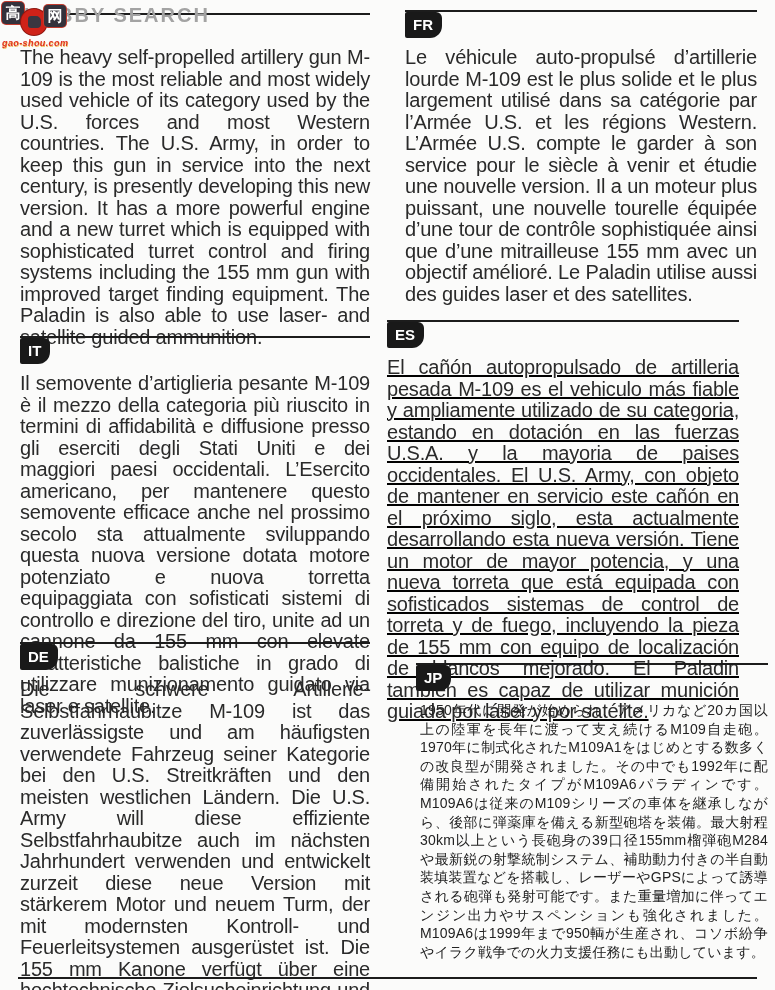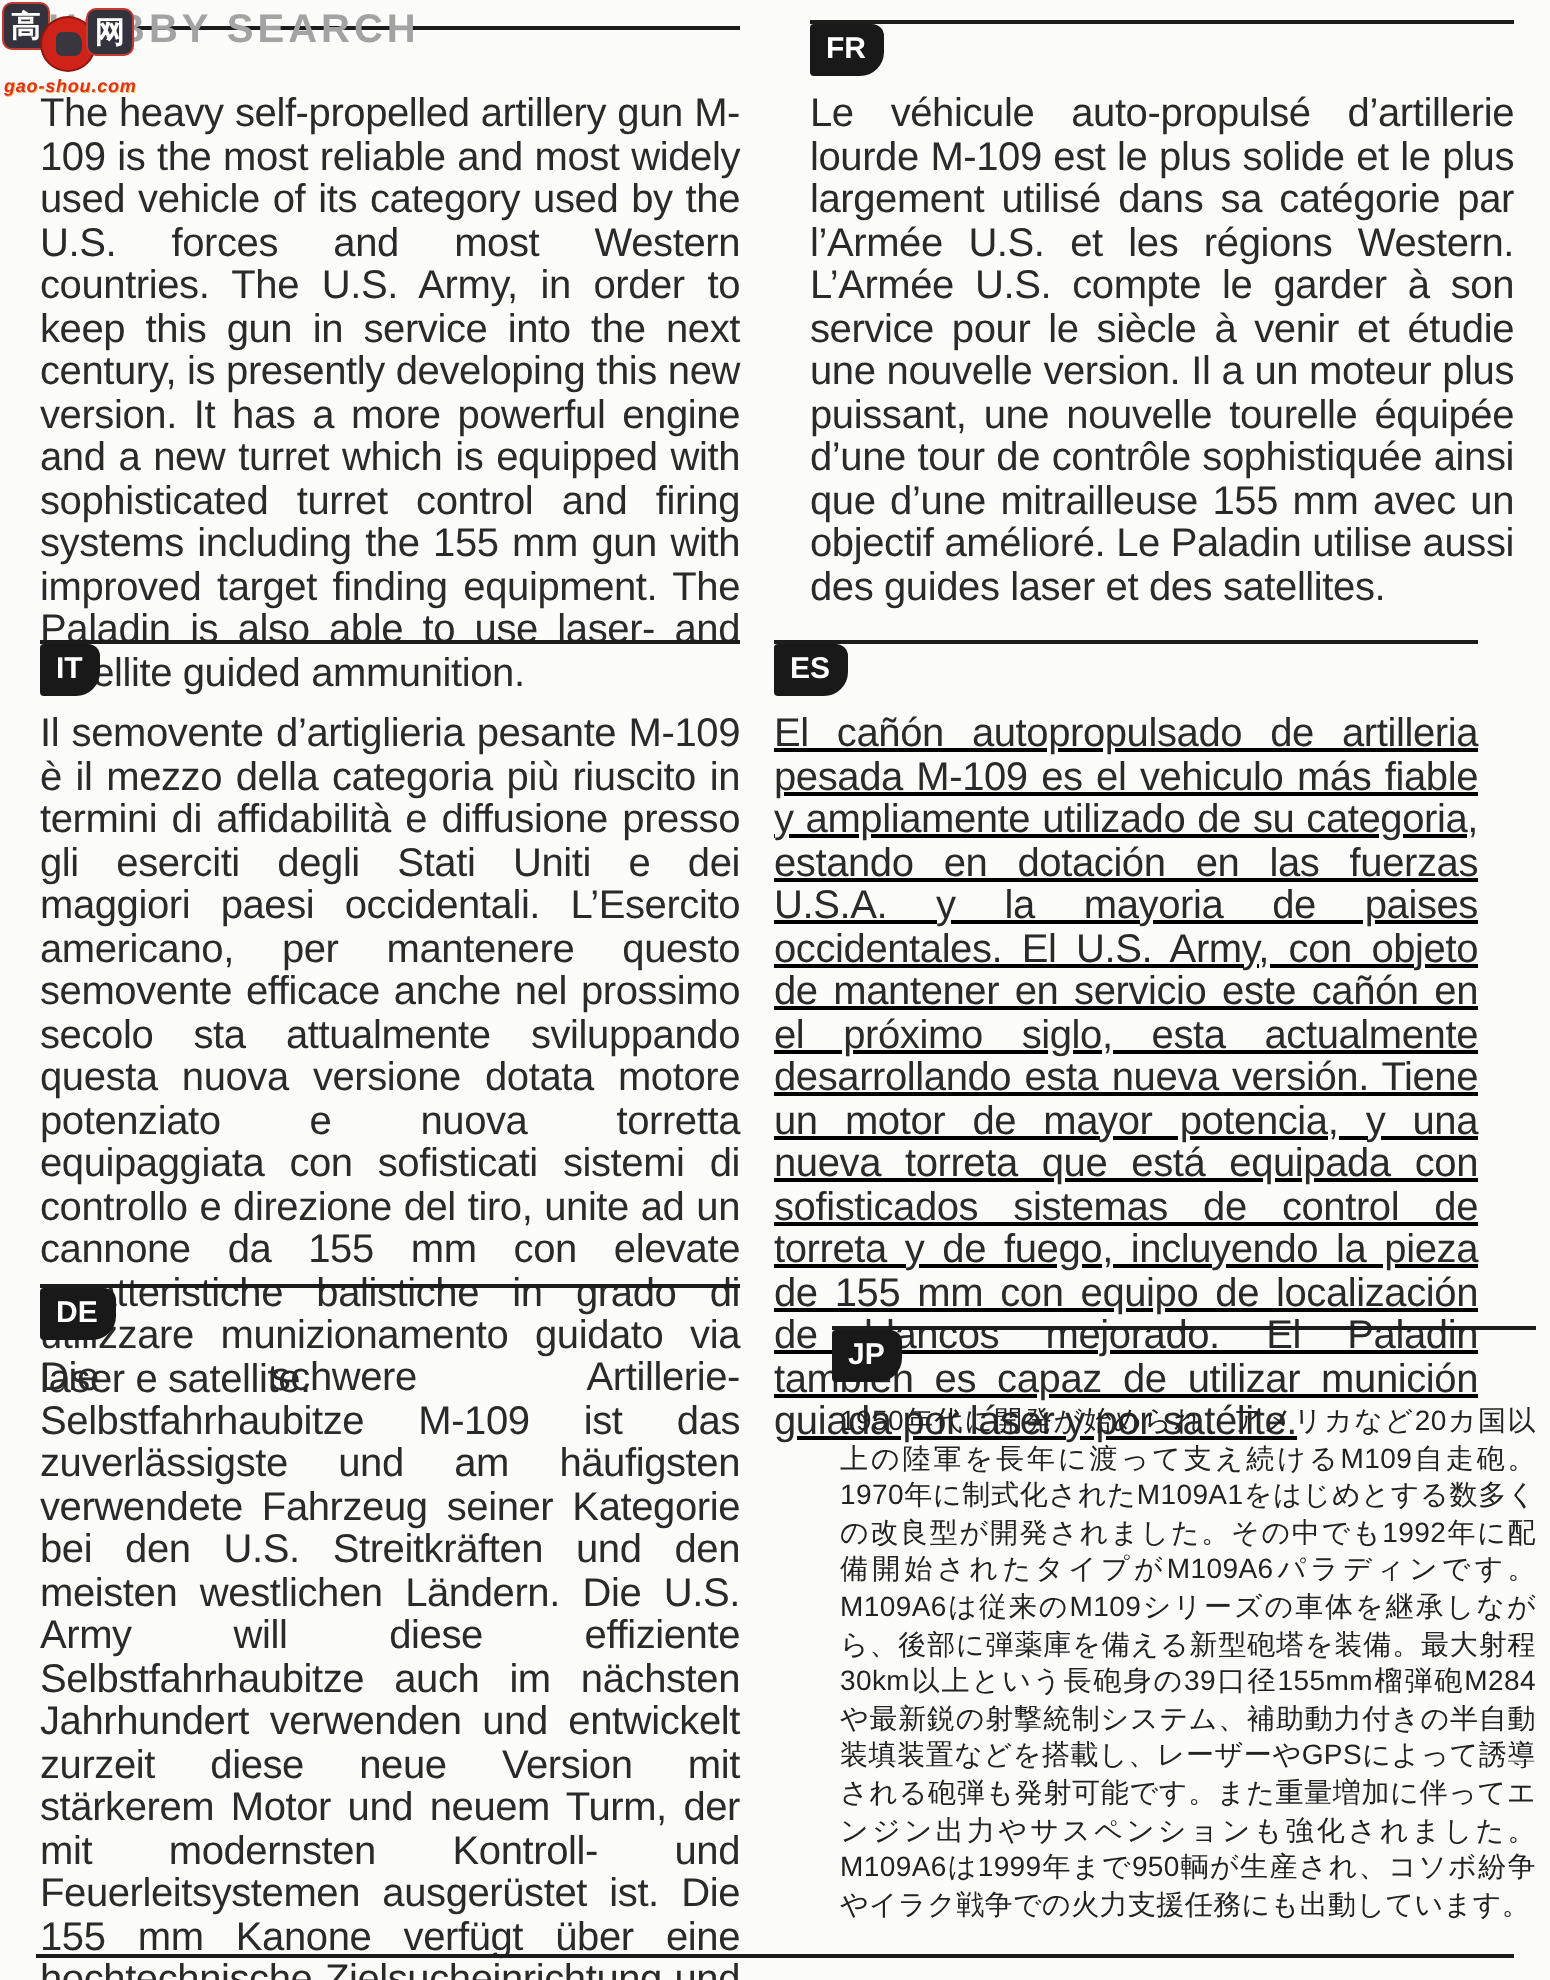--- a/index.html
+++ b/index.html
@@ -31,21 +31,21 @@
   .wm-fist{width:13px;height:12px;background:#3a3640;border-radius:3px 5px 4px 3px;}
   .wm-caption{
     margin-top:3px;font-size:9px;font-weight:bold;font-style:italic;
     color:#e03020;letter-spacing:.4px;text-shadow:.5px .5px 0 #f0c060;
     white-space:nowrap;
   }
   
   .section{position:absolute;border-top:2px solid #1c1c1c;}
   .sec-en{left:20px;top:13px;width:350px;}
   .sec-fr{left:405px;top:10px;width:352px;}
-  .sec-it{left:20px;top:320px;width:350px;}
+  .sec-it{left:20px;top:336px;width:350px;}
   .sec-es{left:387px;top:320px;width:352px;text-decoration:underline;}
   .sec-de{left:20px;top:642px;width:350px;}
   .sec-jp{left:416px;top:663px;width:352px;}
   .tab{
     display:inline-block;background:#191919;color:#fff;
     font-weight:bold;font-size:15px;line-height:1;
     padding:5px 9px 6px 8px;border-radius:2px 6px 12px 2px;
   }
   .para{
     margin:9px 0 0 0;font-size:20px;line-height:21.5px;color:#2a2a2a;

